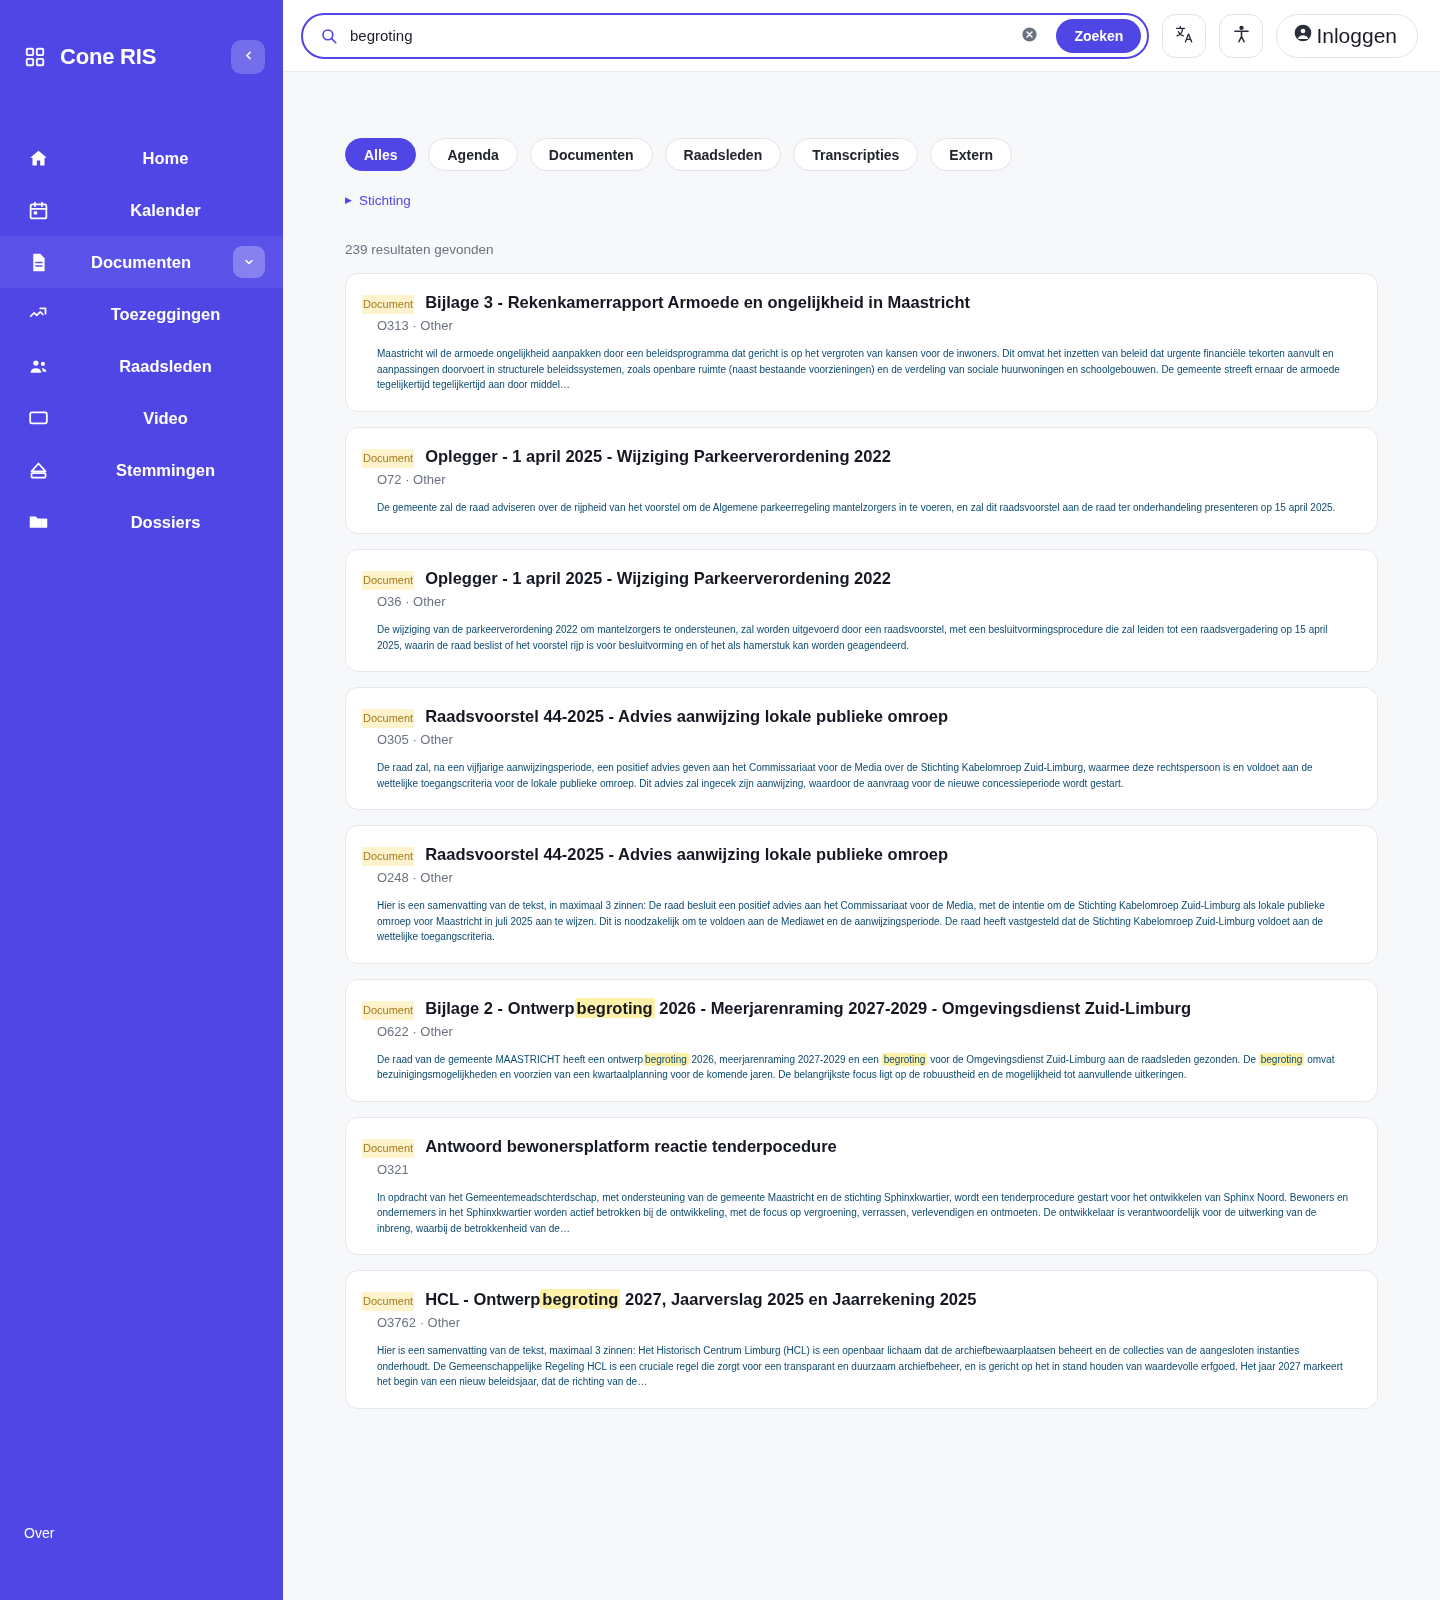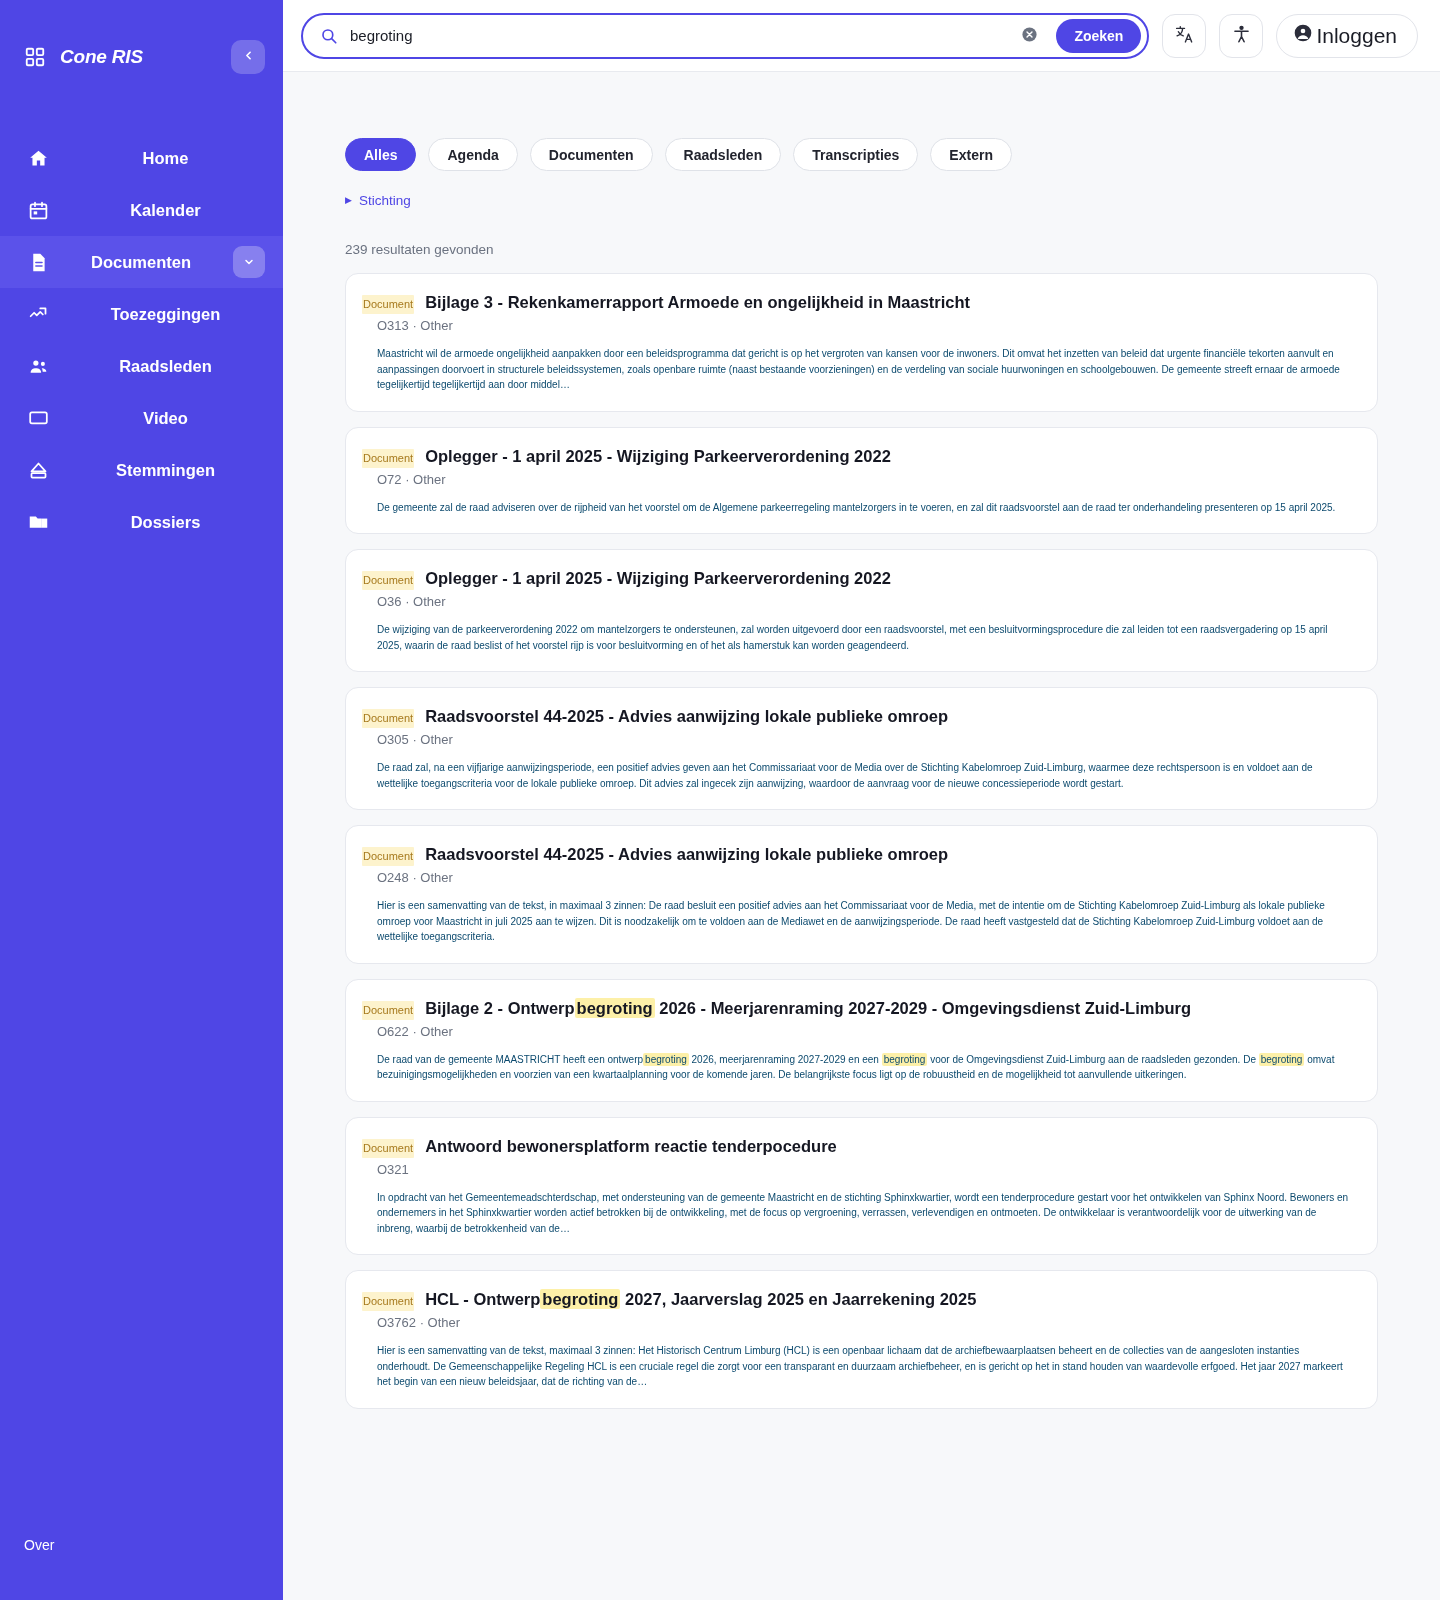--- a/index.html
+++ b/index.html
@@ -25,26 +25,25 @@
   }
   .brand-row {
     display: flex;
     align-items: center;
     padding: 0 18px 0 24px;
     height: 46px;
     gap: 14px;
   }
   .brand-icon { width: 22px; height: 22px; flex: 0 0 22px; display:block; }
   .brand-title {
-    font-size: 19px;
+    font-size: 22px;
     font-weight: bold;
     letter-spacing: -0.2px;
     color: #fff;
     flex: 1;
-    font-style: italic;
   }
   .collapse-btn {
     width: 34px; height: 34px;
     flex: 0 0 34px;
     border-radius: 10px;
     background: rgba(255,255,255,0.22);
     display: flex; align-items: center; justify-content: center;
     cursor: pointer;
     border: none;
   }
@@ -73,21 +72,21 @@
     border-radius: 9px;
     background: rgba(255,255,255,0.27);
     display: flex; align-items: center; justify-content: center;
     cursor: pointer;
   }
   .nav-chevron svg { width: 12px; height: 12px; }
 
   .sidebar-footer {
     position: absolute;
     left: 24px;
-    bottom: 47px;
+    bottom: 59px;
     font-size: 14px;
     color: #ffffff;
     cursor: pointer;
   }
 
   
   .main {
     flex: 1;
     display: flex;
     flex-direction: column;

